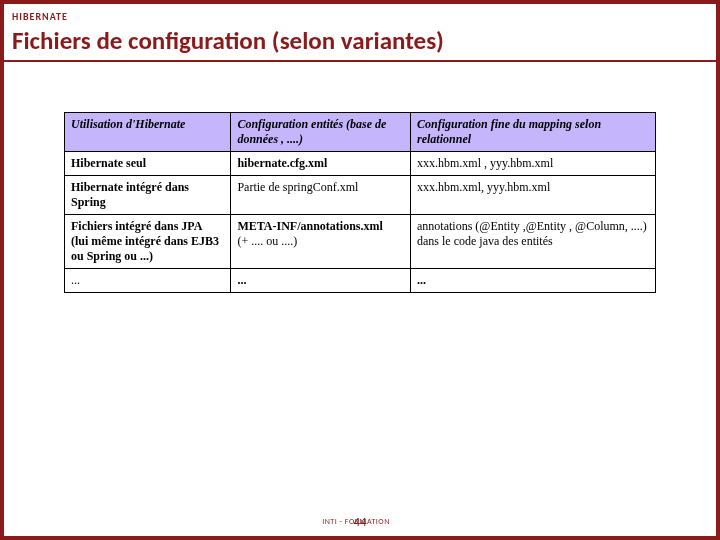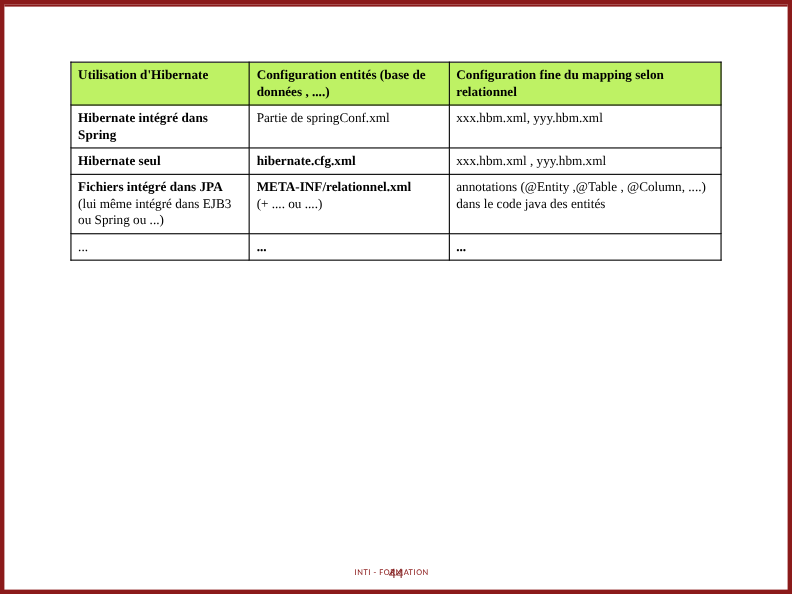--- a/index.html
+++ b/index.html
@@ -43,25 +43,26 @@
     font-size: 12px;
     color: #000;
   }
   table.cfg th, table.cfg td {
     border: 1px solid #000;
     padding: 4px 6px;
     vertical-align: top;
     text-align: left;
   }
   table.cfg th {
-    background: #bef264;
+    background: #c4b5fd;
+    font-style: italic;
     font-weight: 700;
   }
   .row-head { font-weight: 700; }
-  .row-sub { font-weight: 400; display: block; }
+  .row-sub { font-weight: 700; display: block; }
   .footer {
     position: absolute;
     bottom: 10px;
     left: 0; right: 0;
     display: flex;
     justify-content: center;
     align-items: center;
     padding: 0 24px 0 16px;
     font-family: Calibri, Arial, sans-serif;
   }
@@ -76,58 +77,62 @@
     position: absolute;
     left: 50%;
     transform: translateX(-50%);
   }
 </style>
 </head>
 <body>
 
 <div class="slide">
 
+  <div class="header-band">
+    <div class="small-title">HIBERNATE</div>
+    <div class="main-title">Fichiers de configuration (selon variantes)</div>
+  </div>
   <div class="title-rule"></div>
 
   <div class="content">
     <table class="cfg">
       <thead>
         <tr>
           <th>Utilisation d'Hibernate</th>
           <th>Configuration entités (base de données , ....)</th>
           <th>Configuration fine du mapping selon relationnel</th>
         </tr>
       </thead>
       <tbody>
         <tr>
           <td>
+            <span class="row-head">Hibernate seul</span>
+            <span class="row-sub"></span>
+          </td>
+          <td><span class="row-head">hibernate.cfg.xml</span></td>
+          <td>xxx.hbm.xml , yyy.hbm.xml</td>
+        </tr>
+        <tr>
+          <td>
             <span class="row-head">Hibernate intégré dans Spring</span>
             <span class="row-sub"></span>
           </td>
           <td>Partie de springConf.xml</td>
           <td>xxx.hbm.xml, yyy.hbm.xml</td>
         </tr>
         <tr>
           <td>
-            <span class="row-head">Hibernate seul</span>
-            <span class="row-sub"></span>
-          </td>
-          <td><span class="row-head">hibernate.cfg.xml</span></td>
-          <td>xxx.hbm.xml , yyy.hbm.xml</td>
-        </tr>
-        <tr>
-          <td>
             <span class="row-head">Fichiers intégré dans JPA</span>
             <span class="row-sub">(lui même intégré dans EJB3 ou Spring ou ...)</span>
           </td>
           <td>
-            <span class="row-head">META-INF/relationnel.xml</span><br>
+            <span class="row-head">META-INF/annotations.xml</span><br>
             <span>(+ .... ou ....)</span>
           </td>
-          <td>annotations  (@Entity ,@Table ,  @Column, ....) dans le code java des entités</td>
+          <td>annotations  (@Entity ,@Entity ,  @Column, ....) dans le code java des entités</td>
         </tr>
         <tr>
           <td>...</td>
           <td><span class="row-head">...</span></td>
           <td><span class="row-head">...</span></td>
         </tr>
       </tbody>
     </table>
   </div>
 

